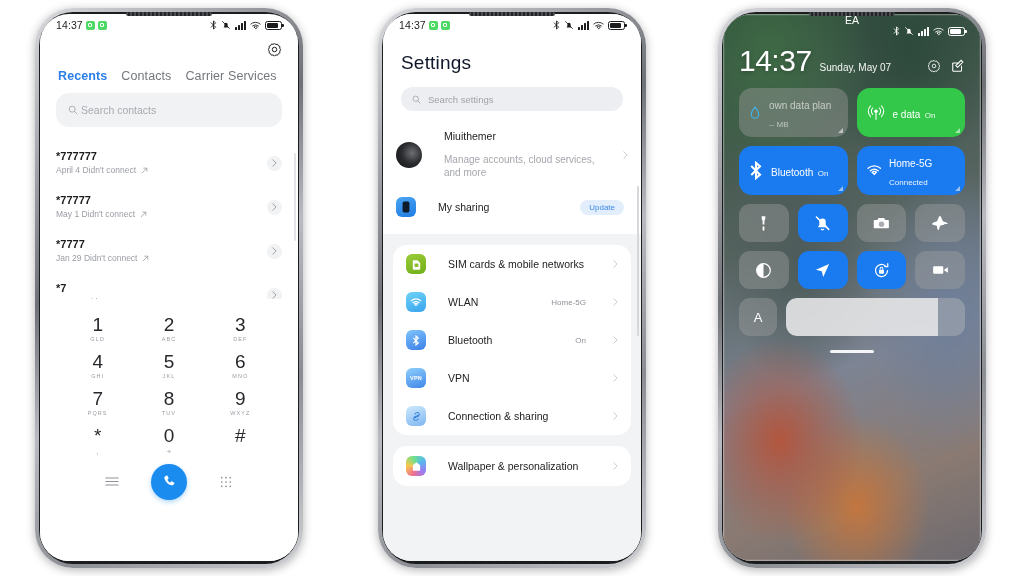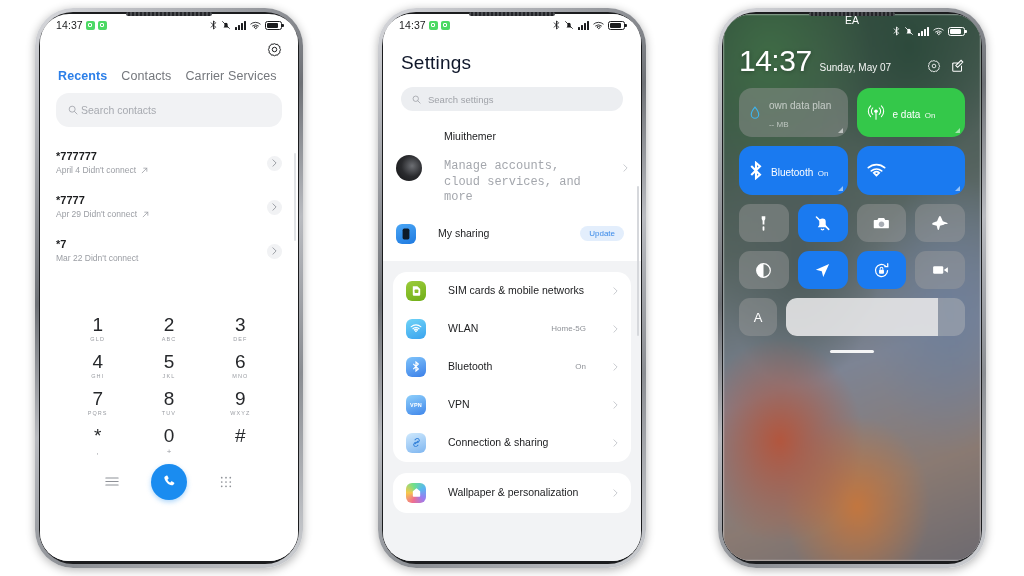--- a/index.html
+++ b/index.html
@@ -106,21 +106,21 @@
   .set-title { font-size:19px; color:#0f172a; font-weight:400; letter-spacing:.2px; }
   .set-search { margin-top:13px; height:24px; border-radius:12px; background:#eceef1;
                 display:flex; align-items:center; gap:7px; padding:0 11px; }
   .set-search .ph { font-size:9.5px; color:#a0a3a9; }
   .card { background:#fff; border-radius:14px; margin:0 10px; overflow:hidden; }
   .srow { display:flex; align-items:center; gap:22px; padding:9px 13px; min-height:34px; }
   .s-ico { width:20px; height:20px; border-radius:6px; flex:none;
            display:flex; align-items:center; justify-content:center; }
   .s-main { flex:1; min-width:0; }
   .s-label { font-size:10.5px; color:#1b1c1e; line-height:1.25; }
-  .s-desc { font-size:12px; color:#a4a7ad; line-height:1.3; margin-top:16px;font-family:Liberation Mono, monospace; }
+  .s-desc { font-size:10px; color:#a4a7ad; line-height:1.3; margin-top:10px; }
   .s-val { font-size:8px; color:#8e9197; margin-right:5px; }
   .pill { background:#e3eefc; color:#3b8ae8; font-size:8px; border-radius:9px;
           padding:3px 9px; margin-right:4px; }
   .avatar { width:26px; height:26px; border-radius:50%; flex:none;
             background:radial-gradient(circle at 62% 42%,#6d6f74 0%,#2a2b2e 48%,#121315 100%); }
   .gap { height:11px; }
   .s-scroll { position:absolute; right:2px; top:150px; width:2px; height:150px;
               border-radius:1px; background:#d6d8dc; }
 
   
@@ -245,23 +245,39 @@
               </div>
             </div>
             <span class="chev-circle">
                 <svg width="5" height="8" viewBox="0 0 6 10">
                   <path d="M1 1l4 4-4 4" fill="none" stroke="#9a9da3" stroke-width="1.2" stroke-linecap="round"></path>
                 </svg>
               </span>
           </div>
           <div class="call">
             <div class="call-txt">
+              <div class="call-num">*77777</div>
+              <div class="call-sub">
+                <span>May 1 Didn't connect</span>
+                <svg width="7" height="7" viewBox="0 0 9 9">
+                    <path d="M1.5 7.5L7.5 1.5M3.5 1.5h4v4" fill="none" stroke="#9a9da3" stroke-width="1" stroke-linecap="round"></path>
+                  </svg>
+              </div>
+            </div>
+            <span class="chev-circle">
+                <svg width="5" height="8" viewBox="0 0 6 10">
+                  <path d="M1 1l4 4-4 4" fill="none" stroke="#9a9da3" stroke-width="1.2" stroke-linecap="round"></path>
+                </svg>
+              </span>
+          </div>
+          <div class="call">
+            <div class="call-txt">
               <div class="call-num">*7777</div>
               <div class="call-sub">
-                <span>Apr 29 Didn't connect</span>
+                <span>Jan 29 Didn't connect</span>
                 <svg width="7" height="7" viewBox="0 0 9 9">
                     <path d="M1.5 7.5L7.5 1.5M3.5 1.5h4v4" fill="none" stroke="#9a9da3" stroke-width="1" stroke-linecap="round"></path>
                   </svg>
               </div>
             </div>
             <span class="chev-circle">
                 <svg width="5" height="8" viewBox="0 0 6 10">
                   <path d="M1 1l4 4-4 4" fill="none" stroke="#9a9da3" stroke-width="1.2" stroke-linecap="round"></path>
                 </svg>
               </span>
@@ -620,20 +636,24 @@
               <span class="bt-txt">
                 <span class="bt-t">Bluetooth</span>
                 <span class="bt-s">On</span>
               </span>
               <span class="corner"></span>
             </div>
             <div class="bt blue">
               <svg width="19" height="15" viewBox="0 0 14 11">
                   <path d="M1 3.4a9 9 0 0112 0M3.2 5.8a6 6 0 017.6 0M7 9.2l-2-2a3 3 0 014 0z" fill="none" stroke="#fff" stroke-width="1.3" stroke-linecap="round"></path>
                 </svg>
+              <span class="bt-txt">
+                <span class="bt-t">Home-5G</span>
+                <span class="bt-s">Connected</span>
+              </span>
               <span class="corner"></span>
             </div>
           </div>
 
           <div class="grid4">
             <div class="tile">
               <svg width="9" height="17" viewBox="0 0 10 18">
                   <path d="M3 1h4v3l-1 2v4H4V6L3 4z" fill="#fff"></path>
                   <rect x="4" y="12" width="2" height="5" rx="1" fill="#fff"></rect>
                 </svg>

